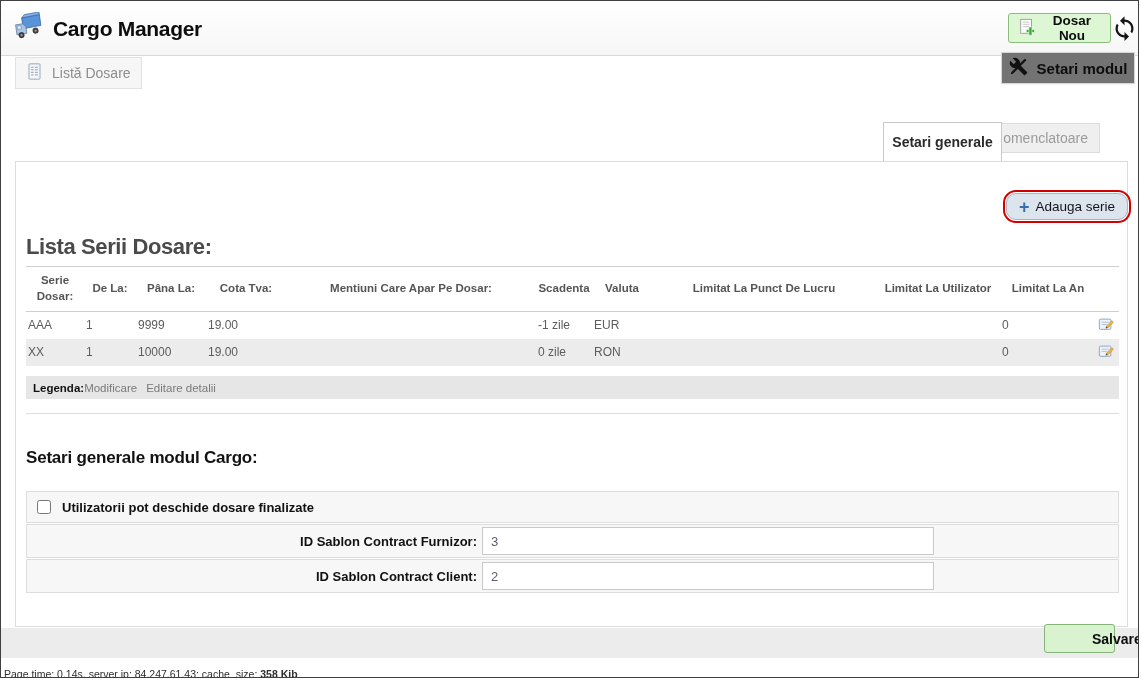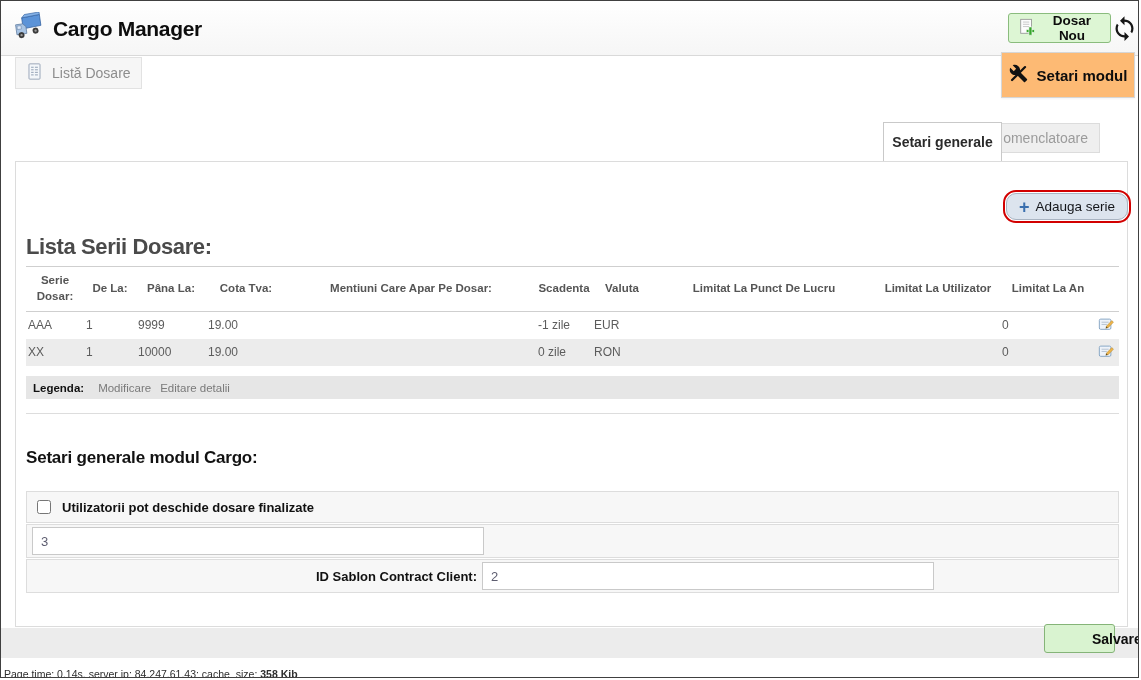--- a/index.html
+++ b/index.html
@@ -31,22 +31,22 @@
     background:none; border:none; cursor:pointer; padding:0;
   }
   
   .btn-lista {
     position:absolute; left:14px; top:56px; width:127px; height:32px;
     background:#f6f6f6; border:1px solid #e2e2e2;
     display:flex; align-items:center; gap:9px; padding:0 10px;
     font-family:inherit; font-size:14px; color:#8d8d8d; cursor:pointer;
   }
   .btn-setari {
-    position:absolute; left:1000px; top:51px; width:134px; height:46px;
-    background:#fdba74; border:1px solid #d6d6d6;
+    position:absolute; left:1000px; top:51px; width:134px; height:32px;
+    background:#737373; border:1px solid #d6d6d6;
     display:flex; align-items:center; justify-content:center; gap:9px;
     font-family:inherit; font-size:15px; font-weight:bold; color:#0d0d0d; cursor:pointer;
     box-shadow:0 1px 2px rgba(0,0,0,.05); z-index:3;text-align:right;
   }
   
   .tab {
     position:absolute; height:31px; width:119px;
     display:flex; align-items:center; justify-content:center;
     font-size:14px; cursor:pointer;
   }
@@ -98,21 +98,21 @@
   td.scad  { padding-right:2px; }
   td.an    { padding-right:6px; }
   td.edit-cell { text-align:right; padding-right:2px; }
   .edit-btn { background:none; border:none; padding:0; cursor:pointer; line-height:0; }
   
   .legend {
     position:absolute; left:10px; top:214px; width:1093px; height:23px;
     background:#e6e6e6; display:flex; align-items:center;
     font-size:11.5px; padding-left:7px;
   }
-  .legend .lab { font-weight:bold; color:#111; margin-right:14px; }
+  .legend .lab { font-weight:bold; color:#111; }
   .legend .it { color:#7a7a7a; margin-right:9px; }
   .divider { position:absolute; left:10px; top:251px; width:1093px; border-top:1px solid #ddd; }
   
   .settings-heading {
     position:absolute; left:10px; top:286px;
     font-size:17px; font-weight:bold; color:#121212; letter-spacing:-0.2px;
   }
   .settings-box { position:absolute; left:10px; top:329px; width:1093px; }
   .srow {
     border:1px solid #dddddd; background:#f7f7f7; margin-bottom:1px;
@@ -311,20 +311,21 @@
     <div class="divider"></div>
 
     <div class="settings-heading">Setari generale modul Cargo:</div>
 
     <div class="settings-box">
       <div class="srow check">
         <input type="checkbox" style="">
         <span class="check-label">Utilizatorii pot deschide dosare finalizate</span>
       </div>
       <div class="srow field">
+        <span class="field-label">ID Sablon Contract Furnizor:</span>
         <input class="field-input" type="text" value="3" style="">
       </div>
       <div class="srow field">
         <span class="field-label">ID Sablon Contract Client:</span>
         <input class="field-input" type="text" value="2" style="">
       </div>
     </div>
   </div>
 
   <div class="band"></div>

